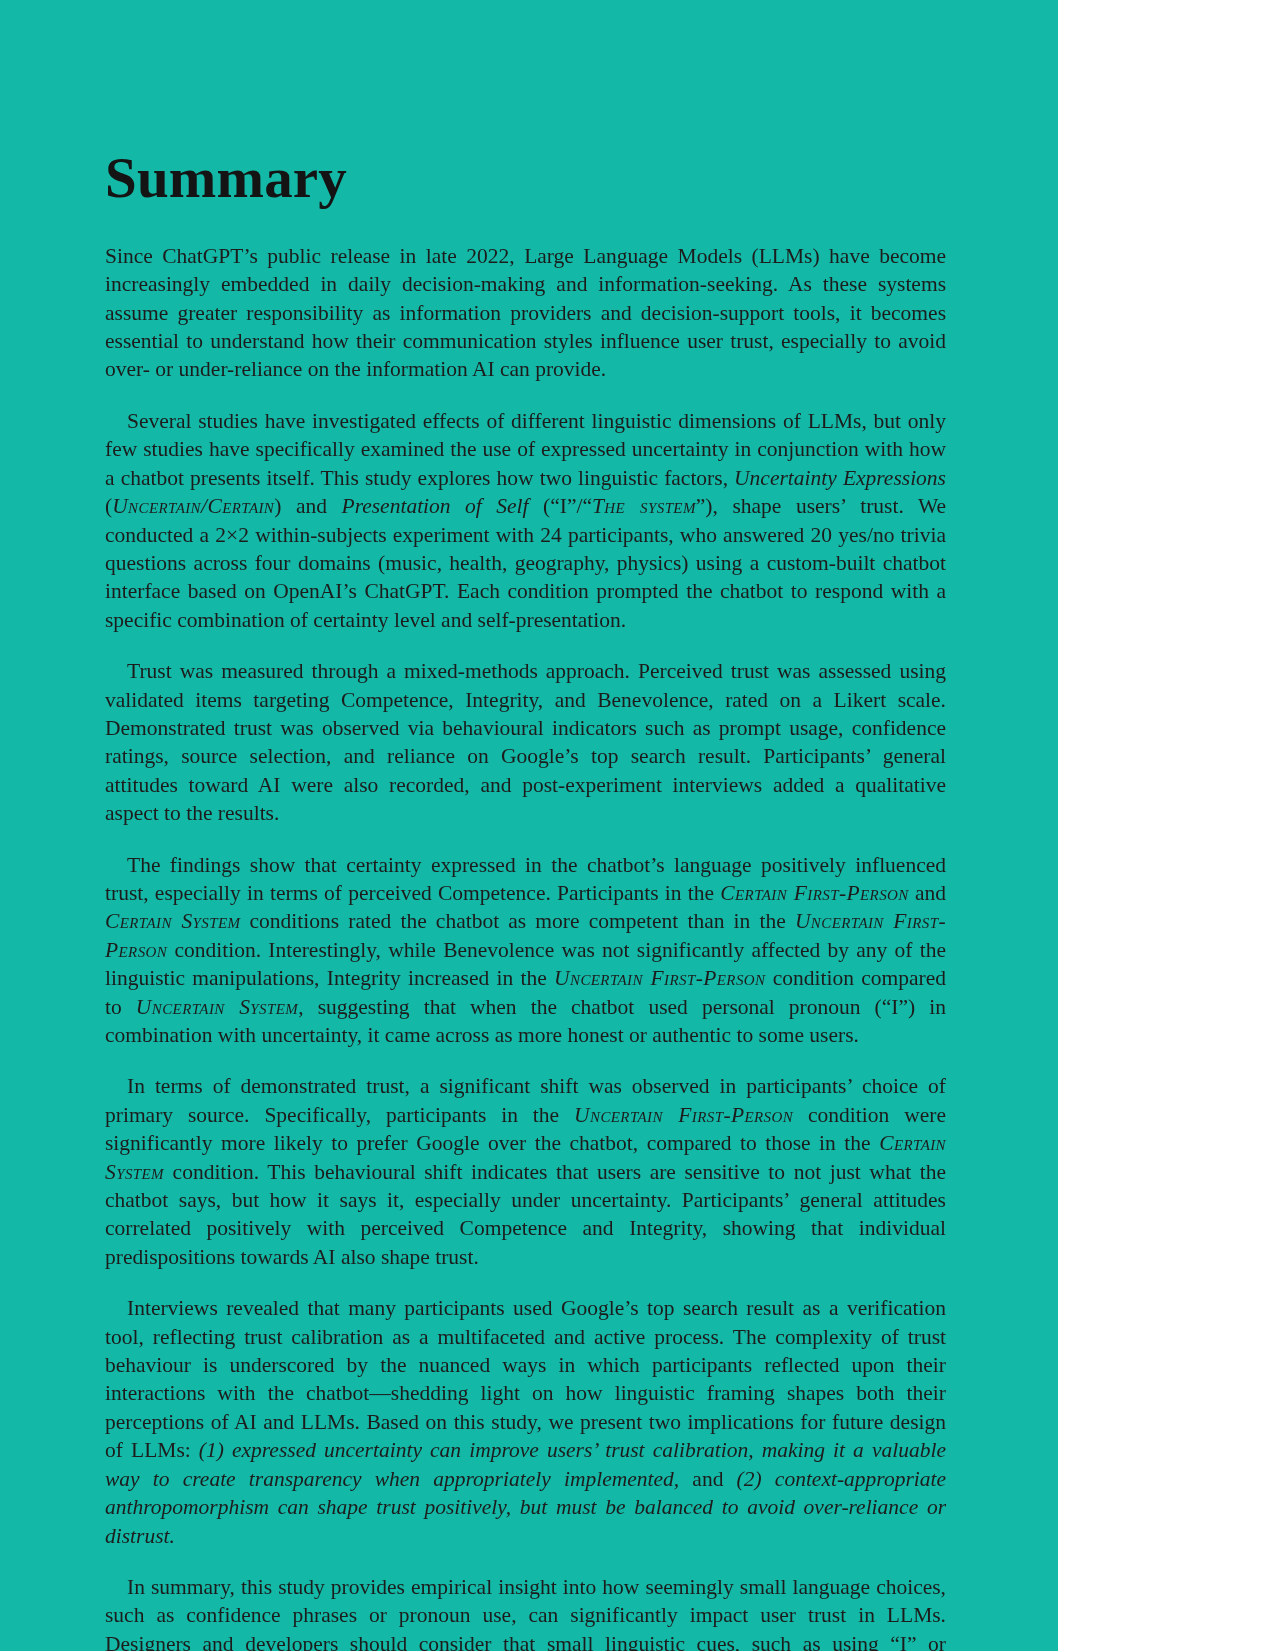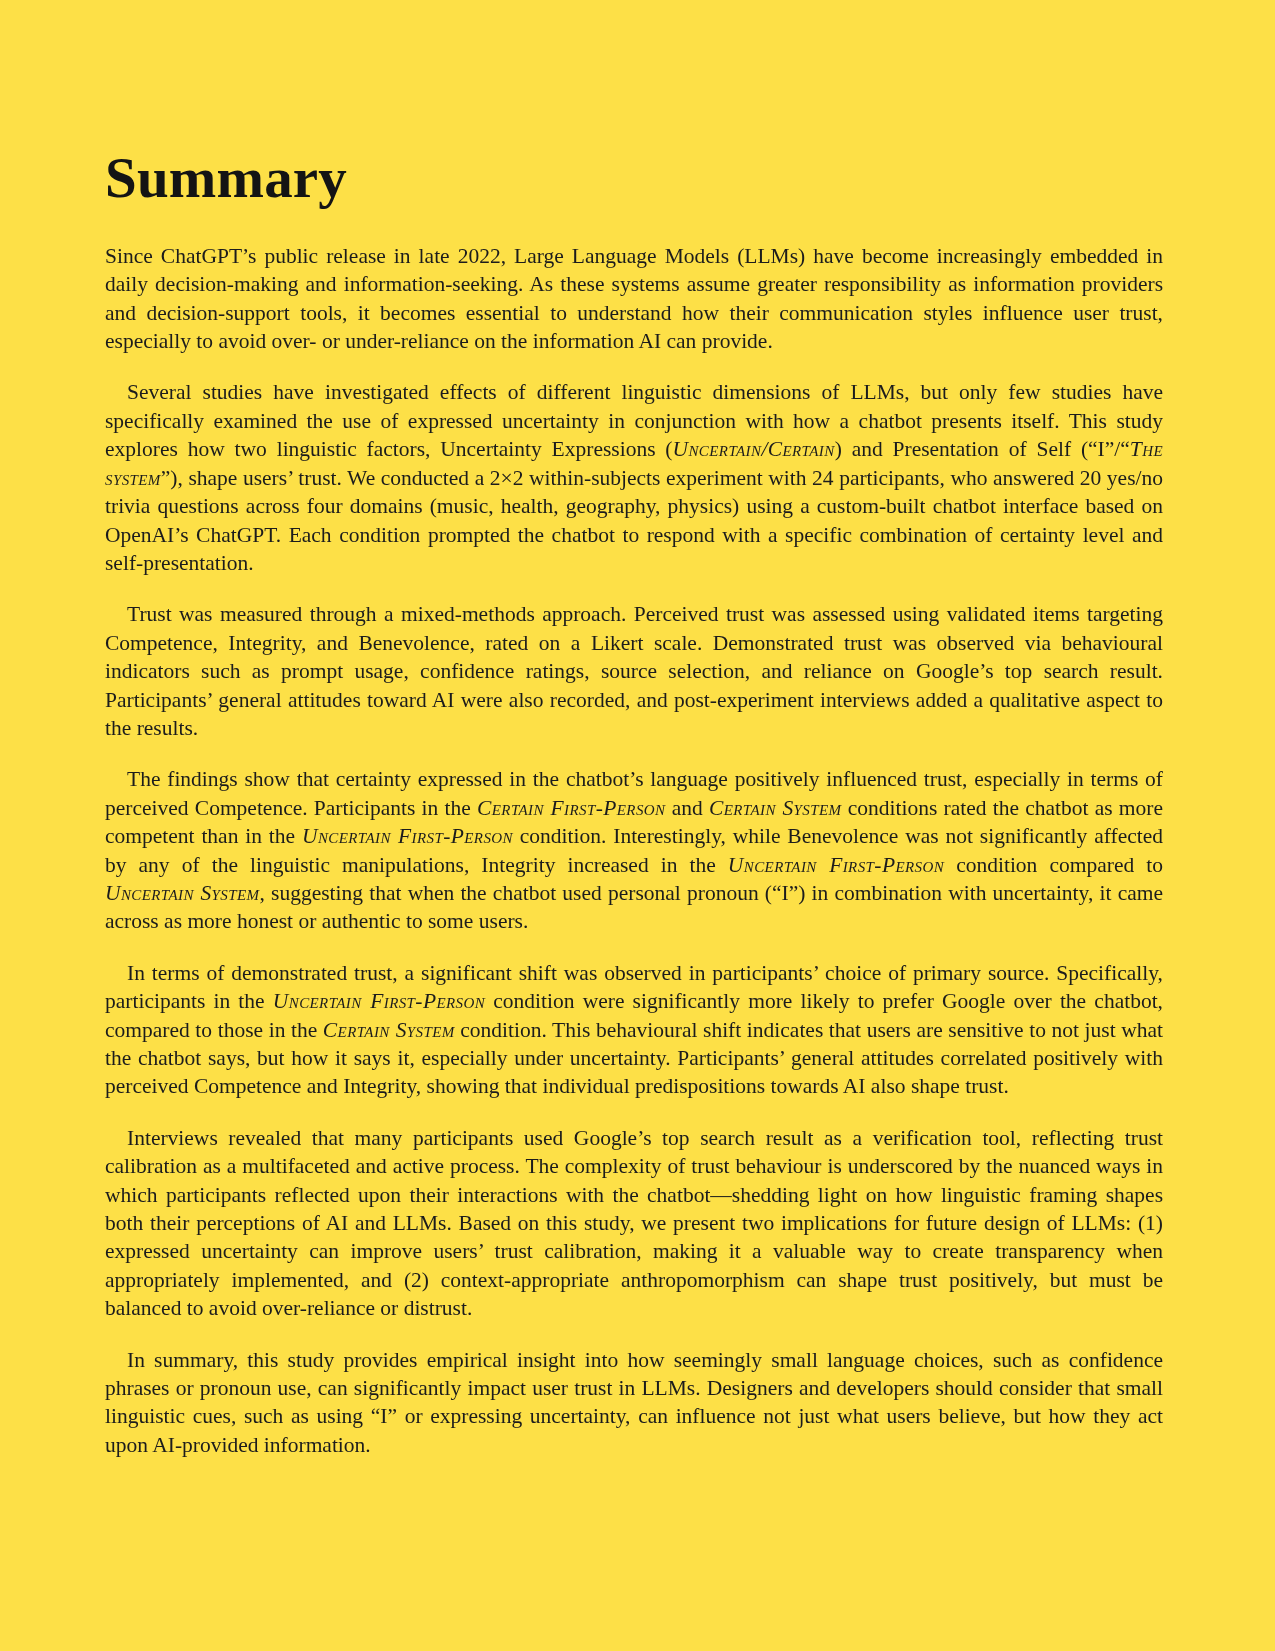--- a/index.html
+++ b/index.html
@@ -3,23 +3,23 @@
 <meta charset="utf-8">
 <style>
   html, body {
     margin: 0;
     padding: 0;
     background: #ffffff;
   }
   .page {
     position: relative;
     box-sizing: border-box;
-    width: 1275px;
+    width: 1058px;
     height: 1651px;
-    background: #fde047;
+    background: #14b8a6;
     padding: 148px 112px 0 105px;
     font-family: "Liberation Serif", "DejaVu Serif", serif;
     color: #1b1b1b;
     overflow: hidden;
   }
   .doc-title {
     font-family: "Liberation Serif", "DejaVu Serif", serif;
     font-size: 57px;
     font-weight: 700;
     line-height: 1.05;
@@ -38,20 +38,21 @@
     color: #1c1c1c;
   }
   .para.indent {
     text-indent: 22px;
   }
   .seg-normal {
     font-style: normal;
     margin-top: 23px;
   }
   .seg-italic {
+    font-style: italic;
   }
   .seg-smallcaps {
     font-variant: small-caps;
     letter-spacing: 0.4px;
     font-style: italic;
   }
 </style>
 </head>
 <body>
 

